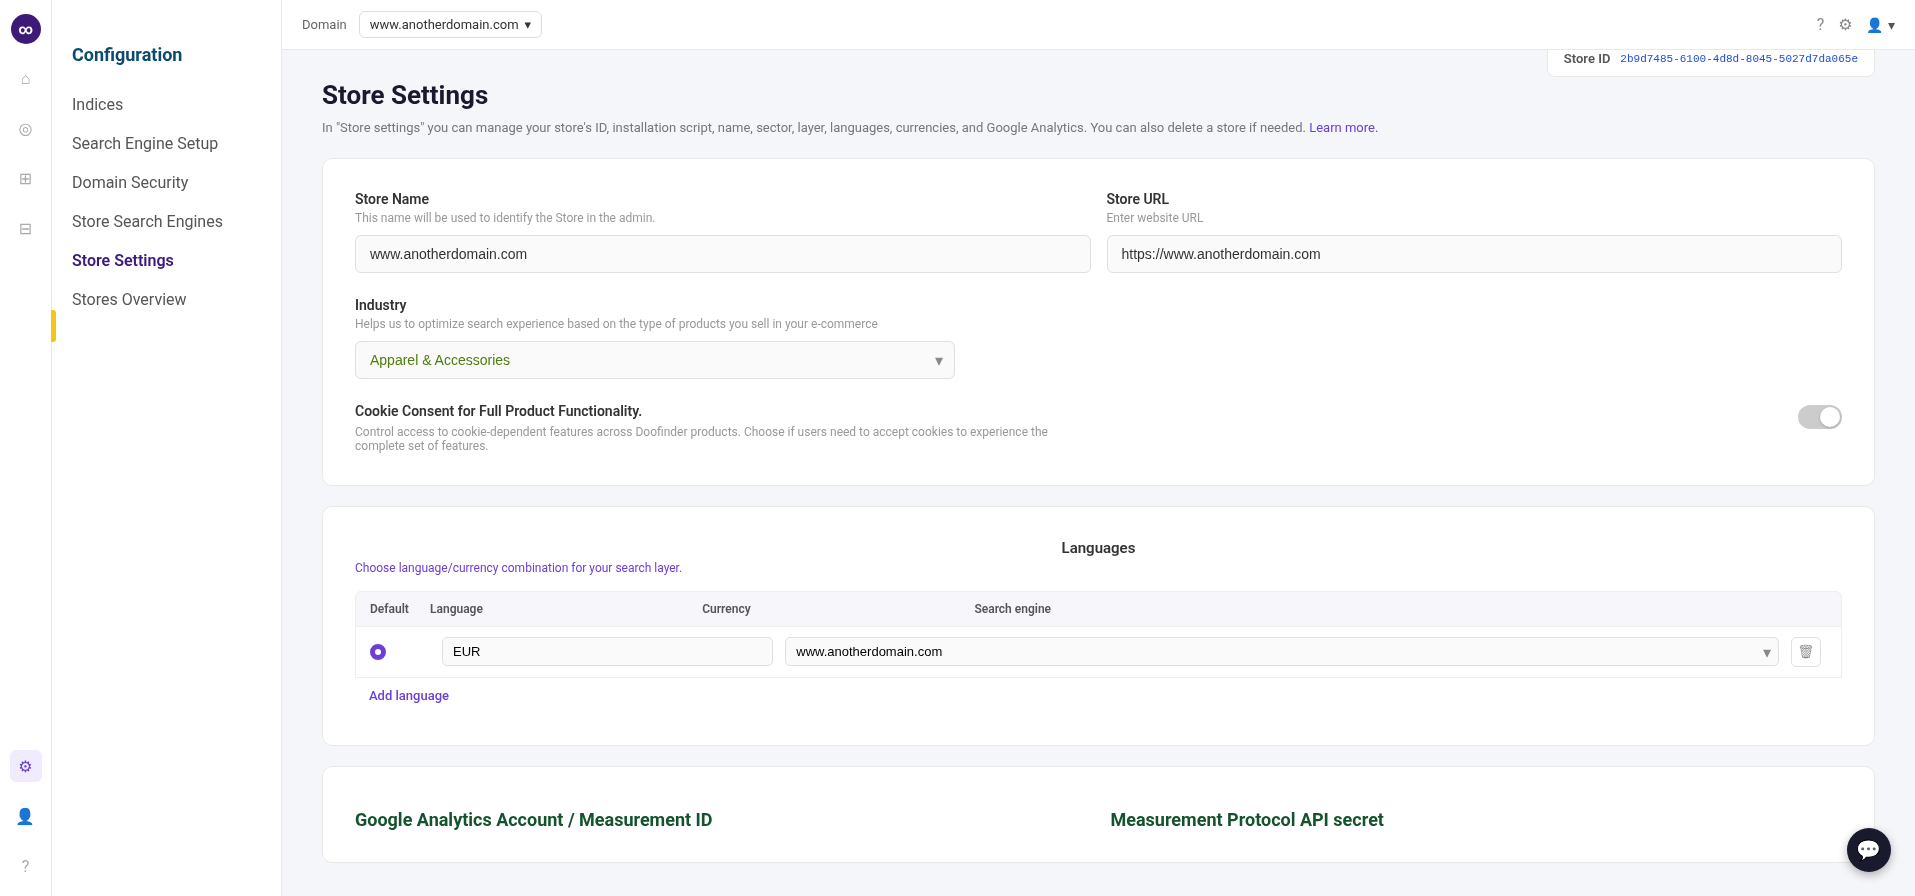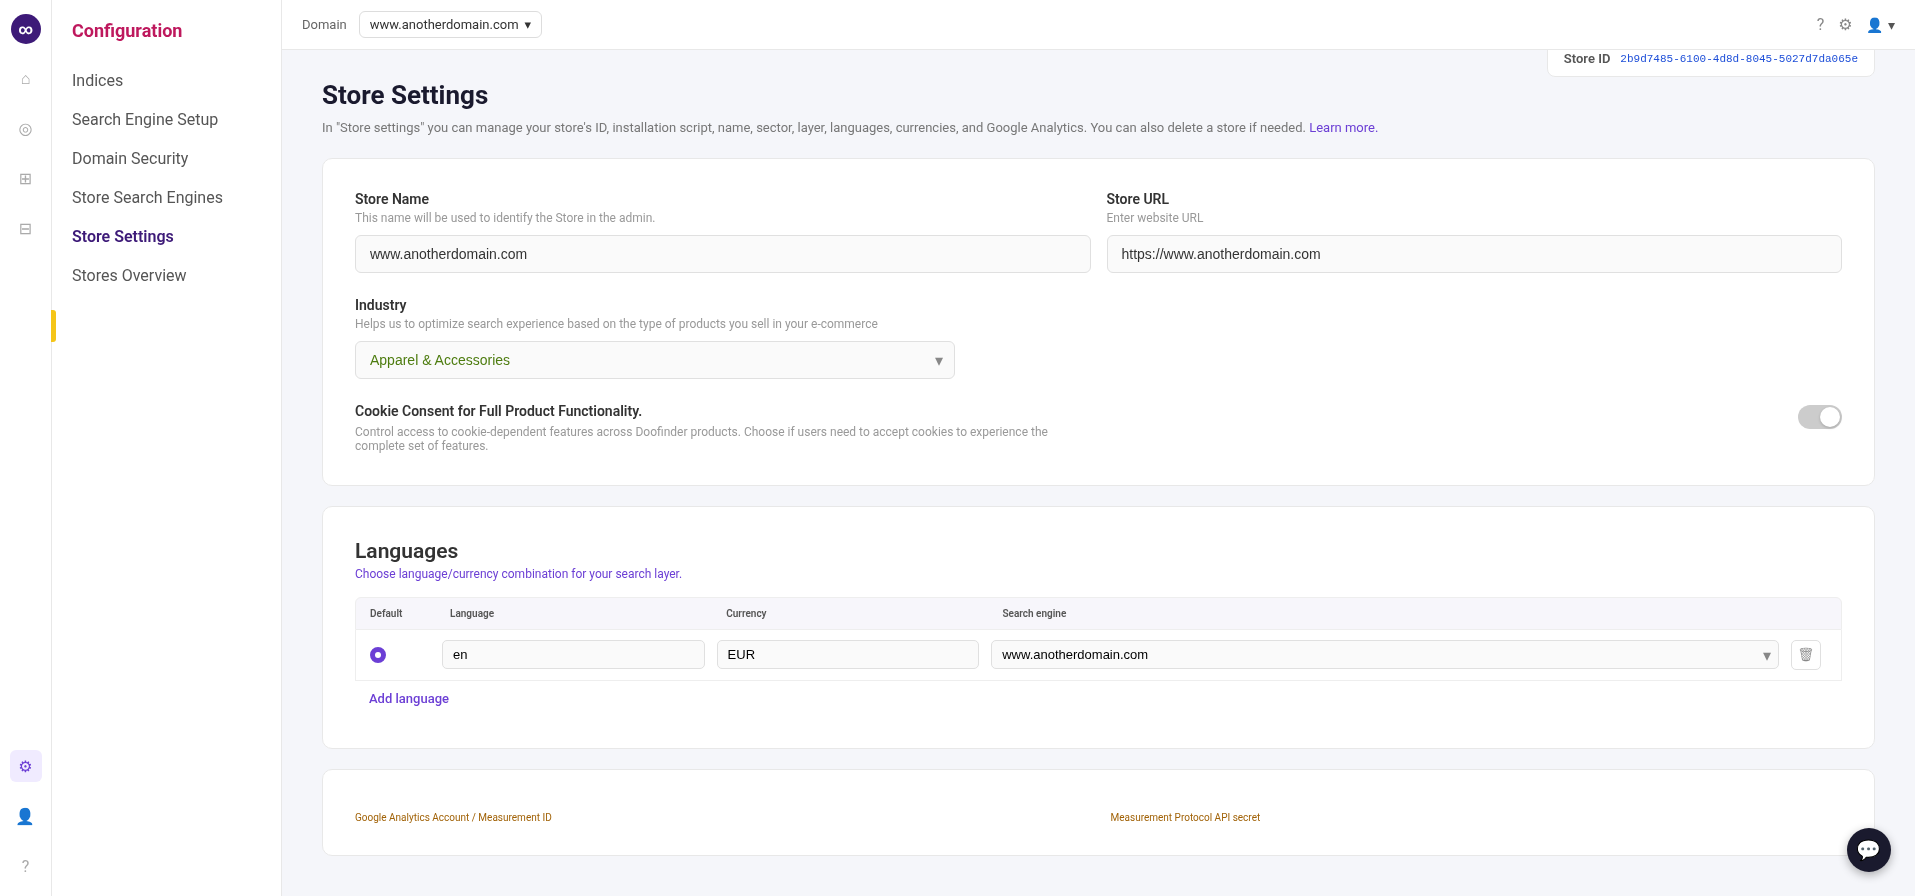--- a/index.html
+++ b/index.html
@@ -38,21 +38,22 @@
       width: 230px;
       background: #fff;
       border-right: 1px solid #e8e8e8;
       padding: 20px 0;
       flex-shrink: 0;
     }
     .sidebar-header {
       padding: 0 20px 20px;
       font-size: 18px;
       font-weight: 700;
-      color: #be185d;
+      color: #0c4a6e;
+      margin-top: 24px;
     }
     .sidebar-nav { display: flex; flex-direction: column; }
     .sidebar-item {
       padding: 10px 20px;
       font-size: 16px;
       color: #555;
       cursor: pointer;
       border-radius: 0;
     }
     .sidebar-item.active { color: #3d1a78; font-weight: 600; }
@@ -193,30 +194,30 @@
     .toggle-thumb {
       width: 20px; height: 20px;
       background: #fff;
       border-radius: 50%;
       position: absolute;
       top: 2px; right: 2px;
       box-shadow: 0 1px 3px rgba(0,0,0,0.2);
     }
 
     
-    .section-title { font-size: 21px; font-weight: 600; color: #333; margin-bottom: 4px; }
+    .section-title { font-size: 15px; font-weight: 600; color: #333; margin-bottom: 4px; text-align: center; }
     .section-hint { font-size: 12px; color: #6c3fd5; margin-bottom: 16px; }
     .lang-table { width: 100%; }
     .lang-header-row {
       display: flex;
-      gap: 20px;
+      gap: 0;
       padding: 10px 14px;
       background: #f7f6fb;
       border-radius: 6px 6px 0 0;
-      font-size: 10px;
+      font-size: 12px;
       font-weight: 600;
       color: #555;
       border: 1px solid #eee;
     }
     .lang-data-row {
       display: flex;
       gap: 12px;
       padding: 10px 14px;
       border: 1px solid #eee;
       border-top: none;
@@ -272,21 +273,21 @@
       display: inline-block;
     }
 
     
     .analytics-row {
       display: flex;
       gap: 24px;
       margin-top: 10px;
     }
     .analytics-group { flex: 1; }
-    .analytics-label { font-size: 10px; font-weight: 400; color: #a16207; }
+    .analytics-label { font-size: 18px; font-weight: 700; color: #14532d; }
 
     
     .chat-bubble {
       position: fixed;
       bottom: 24px;
       right: 24px;
       width: 44px; height: 44px;
       background: #1a1a2e;
       border-radius: 50%;
       display: flex; align-items: center; justify-content: center;
@@ -429,23 +430,20 @@
           <div class="lang-col-engine">Search engine</div>
           <div class="lang-col-action"></div>
         </div>
 
         <div class="lang-data-row">
           <div class="lang-col-default">
             <div class="radio-btn">
               <div class="radio-inner"></div>
             </div>
           </div>
-          <div class="lang-col-language">
-            <input class="lang-input" type="text" value="en" style="">
-          </div>
           <div class="lang-col-currency">
             <input class="lang-input" type="text" value="EUR" style="">
           </div>
           <div class="lang-col-engine">
             <div class="lang-select-wrap">
               <select class="lang-select">
                 <option>www.anotherdomain.com</option>
               </select>
               <span style="position:absolute; right:8px; top:50%; transform:translateY(-50%); color:#888; pointer-events:none;">▾</span>
             </div>

